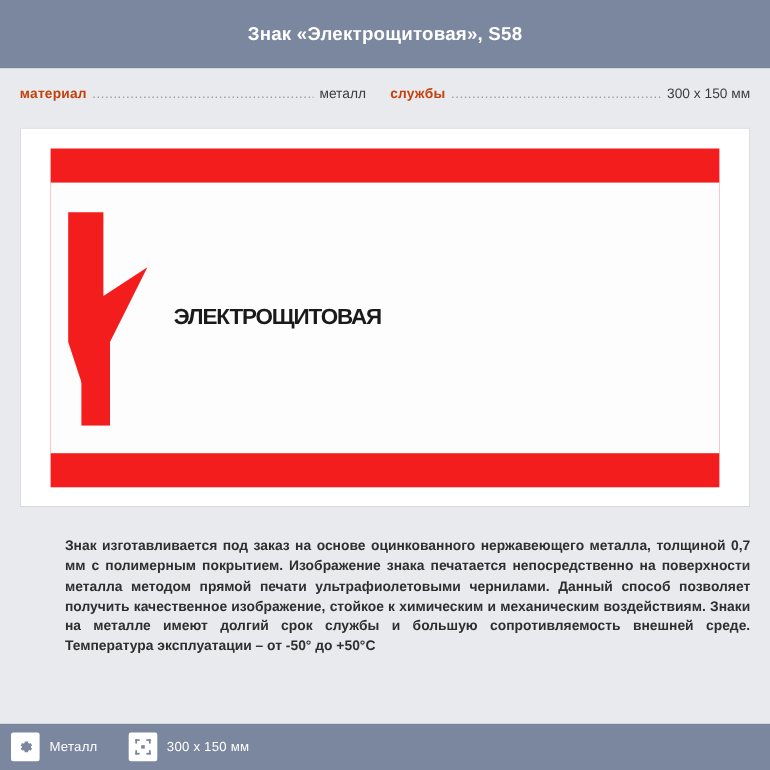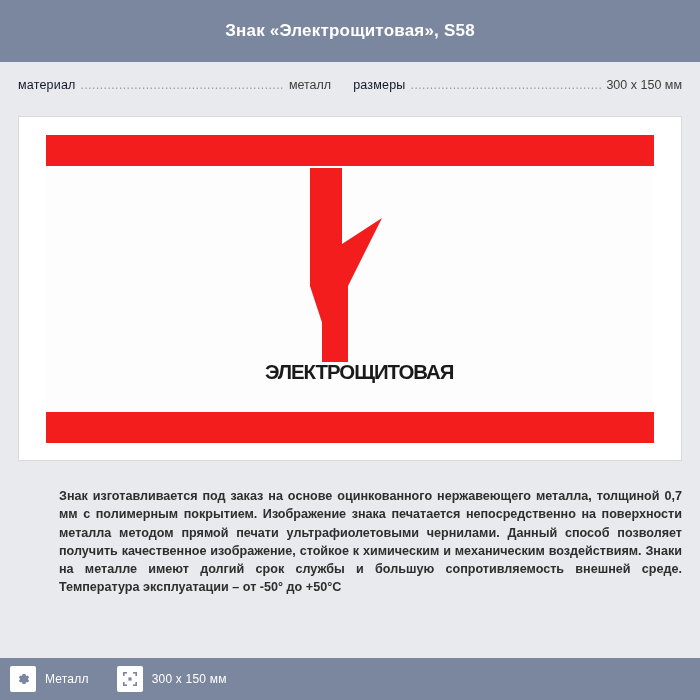--- a/index.html
+++ b/index.html
@@ -49,22 +49,22 @@
     font-size: 12.5px;
     color: #4a4a4a;
   }
   .spec-group {
     display: flex;
     align-items: baseline;
     white-space: nowrap;
   }
   .spec-group.grow { flex: 1 1 auto; min-width: 0; }
   .spec-label {
-    font-weight: normal;
-    color: #0f172a;
+    font-weight: bold;
+    color: #c2410c;
     letter-spacing: 0.2px;
   }
   .dots {
     flex: 1 1 auto;
     overflow: hidden;
     white-space: nowrap;
     color: #9a9a9a;
     margin: 0 5px;
     font-size: 12px;
     letter-spacing: 0.5px;
@@ -101,21 +101,20 @@
     justify-content: center;
   }
   .sign-field {
     position: relative;
     width: 640px;
     height: 246px;
     background: #fdfdfd;
     display: flex;
     align-items: center;
     padding-left: 14px;
-    flex-direction: column;
   }
   .bolt {
     flex: 0 0 auto;
     width: 92px;
     height: 196px;
     position: relative;
     margin-right: 6px;
   }
   .bolt svg { display: block; }
   .sign-text {
@@ -183,21 +182,21 @@
   </div>
 
   <div class="spec">
     <div class="spec-group grow">
       <span class="spec-label">материал</span>
       <span class="dots">......................................................................................................................</span>
       <span class="spec-value">металл</span>
     </div>
     <div class="spec-gap"></div>
     <div class="spec-group grow">
-      <span class="spec-label">размеры</span>
+      <span class="spec-label">службы</span>
       <span class="dots">......................................................................................................................</span>
       <span class="spec-value">300 х 150 мм</span>
     </div>
   </div>
 
   <div class="sign-wrap">
     <div class="sign">
       <div class="sign-inner">
         <div class="sign-field">
           <div class="bolt">

